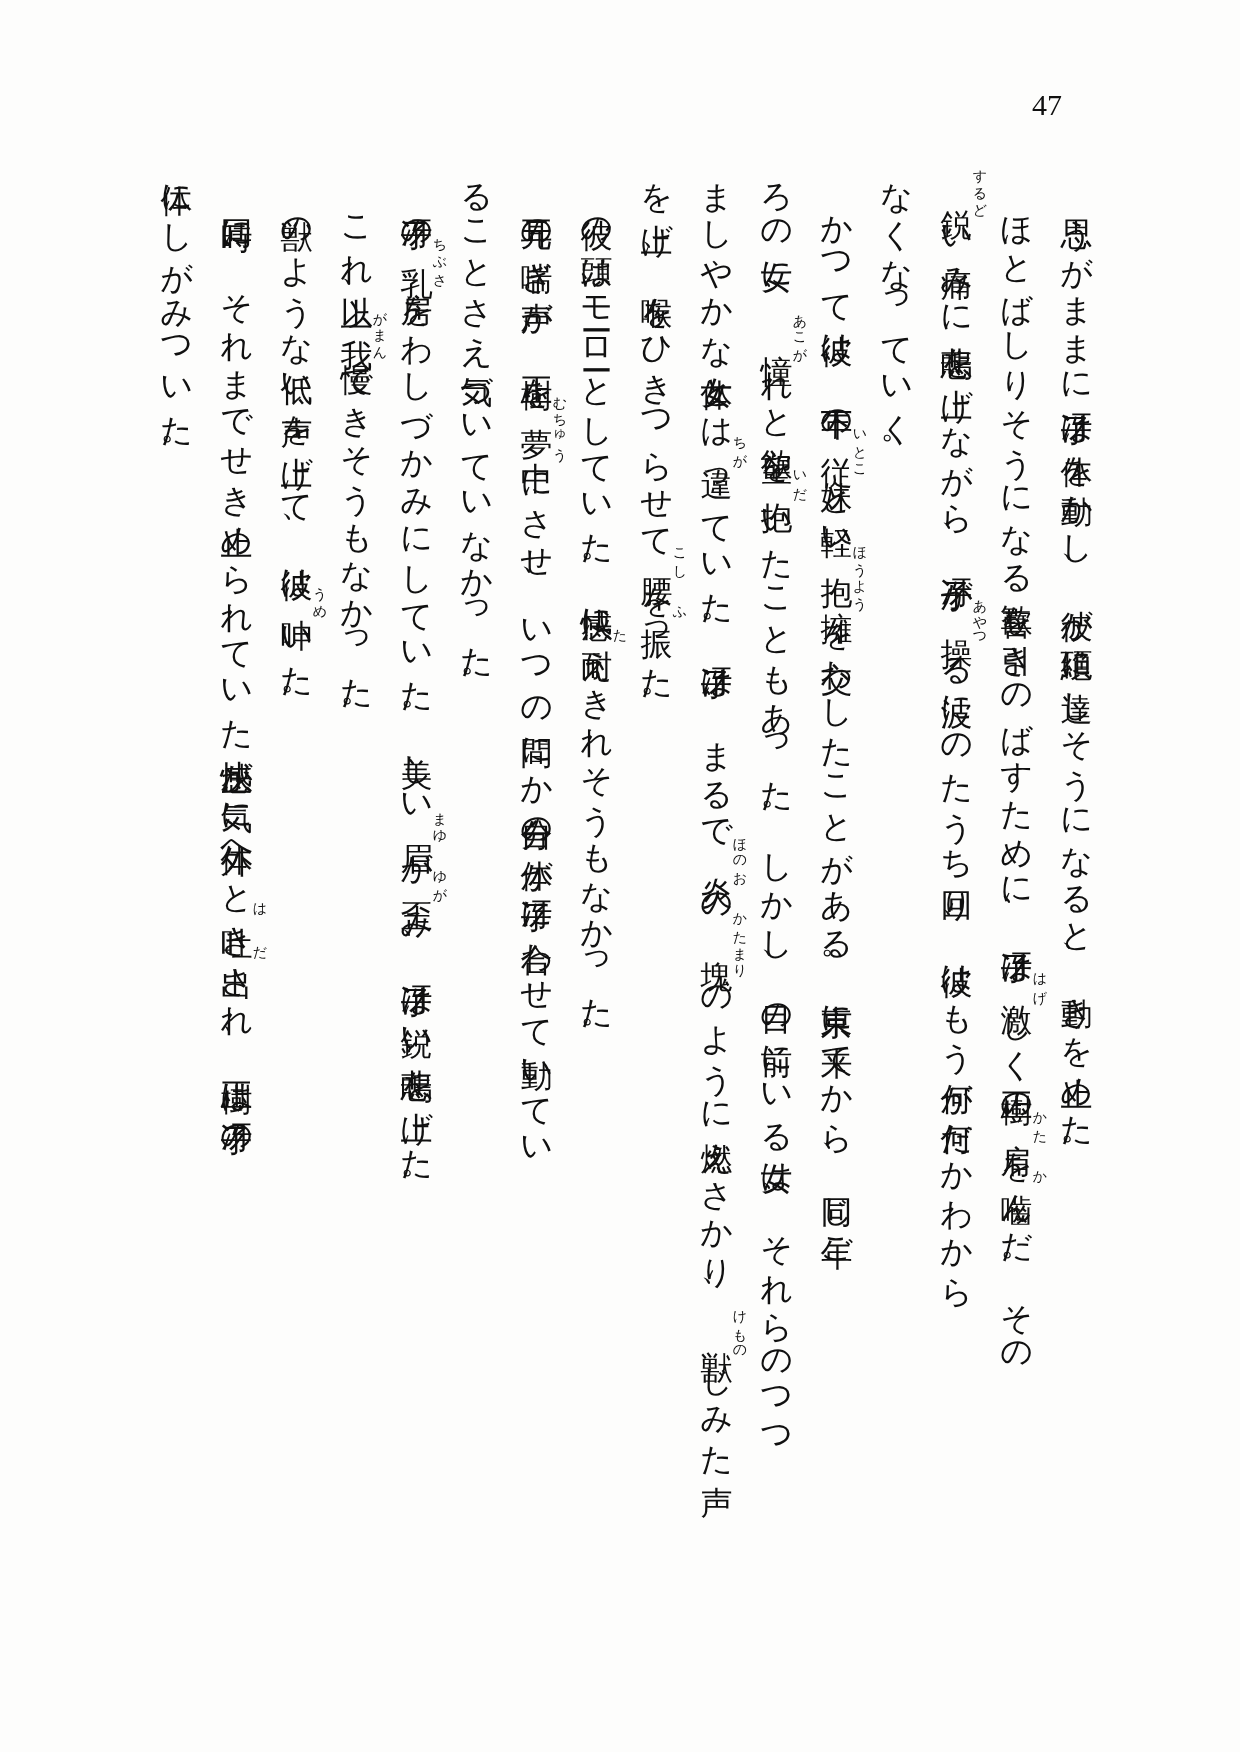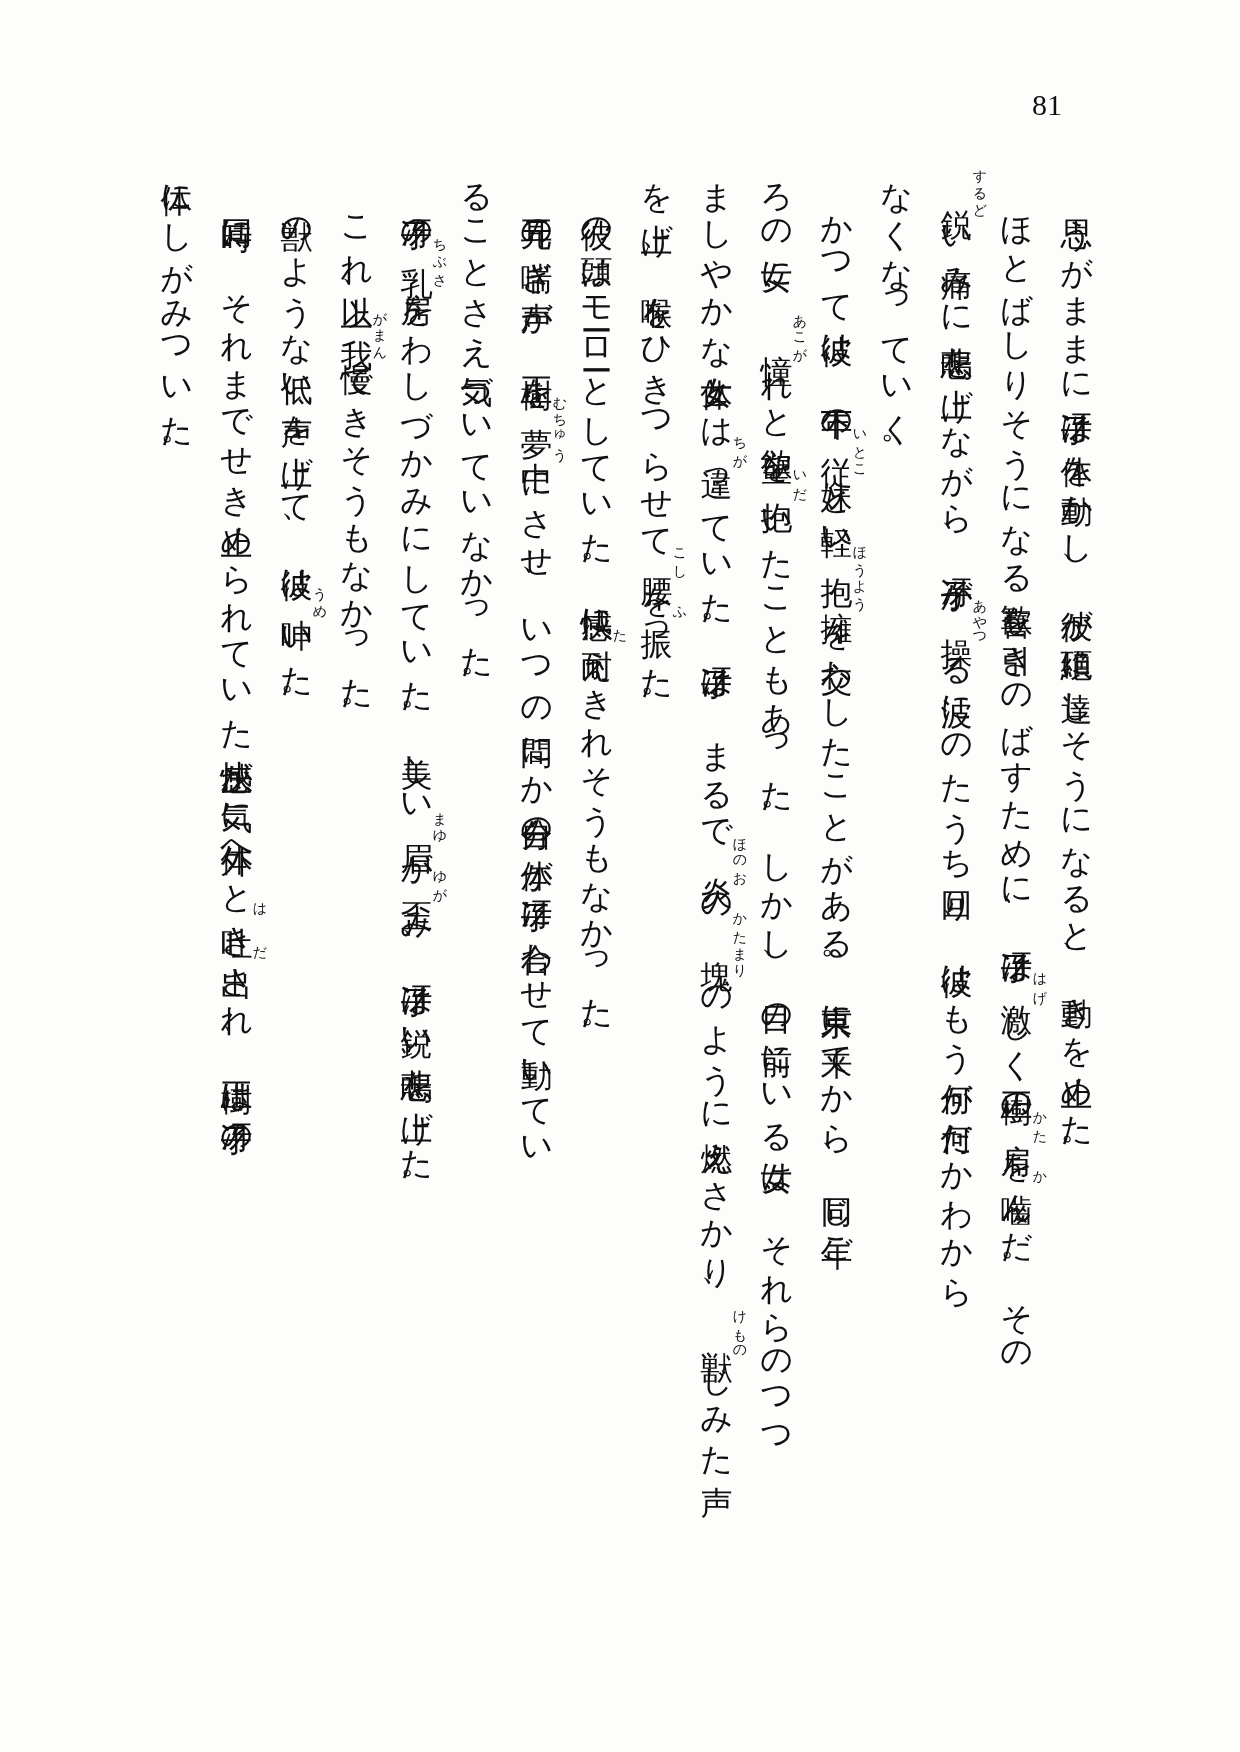--- a/index.html
+++ b/index.html
@@ -56,21 +56,21 @@
     font-size: 14px;
     letter-spacing: 1px;
     line-height: 1;
     font-family: "Liberation Serif", "DejaVu Serif", serif;
   }
 </style>
 </head>
 <body>
 
 <div class="page">
-  <div class="page-number">81</div>
+  <div class="page-number">47</div>
   <div class="text-block">
       <div class="col indent" style="right: 133px;">思うがままに冴子は体を動かし、彼が絶頂に達しそうになると、動きを止めた。</div>
       <div class="col indent" style="right: 193px;">ほとばしりそうになる歓喜を引きのばすために、冴子は<ruby>激<rt>はげ</rt></ruby>しく正樹の<ruby>肩<rt>かた</rt></ruby>を<ruby>嚙<rt>か</rt></ruby>んだ。その</div>
       <div class="col" style="right: 253px;"><ruby>鋭<rt>するど</rt></ruby>い痛みに悲鳴を上げながら、冴子が<ruby>操<rt>あやつ</rt></ruby>る波にのたうち回り、彼はもう何が何だかわから</div>
       <div class="col" style="right: 313px;">なくなっていく。</div>
       <div class="col indent" style="right: 373px;">かつて彼は、年下の<ruby>従妹<rt>いとこ</rt></ruby>と軽い<ruby>抱擁<rt>ほうよう</rt></ruby>を交わしたことがある。東京に来てから、同じ年ご</div>
       <div class="col" style="right: 433px;">ろの女に、<ruby>憧<rt>あこが</rt></ruby>れと欲望を<ruby>抱<rt>いだ</rt></ruby>いたこともあった。しかし、目の前にいる女は、それらのつつ</div>
       <div class="col" style="right: 493px;">ましやかな女体とは<ruby>違<rt>ちが</rt></ruby>っていた。冴子は、まるで<ruby>炎<rt>ほのお</rt></ruby>の<ruby>塊<rt>かたまり</rt></ruby>のように燃えさかり、<ruby>獣<rt>けもの</rt></ruby>じみた声</div>
       <div class="col" style="right: 553px;">を上げ、喉をひきつらせて<ruby>腰<rt>こし</rt></ruby>を<ruby>振<rt>ふ</rt></ruby>った。</div>
       <div class="col indent" style="right: 613px;">彼の頭はモーローとしていた。快感に<ruby>耐<rt>た</rt></ruby>えきれそうもなかった。</div>

